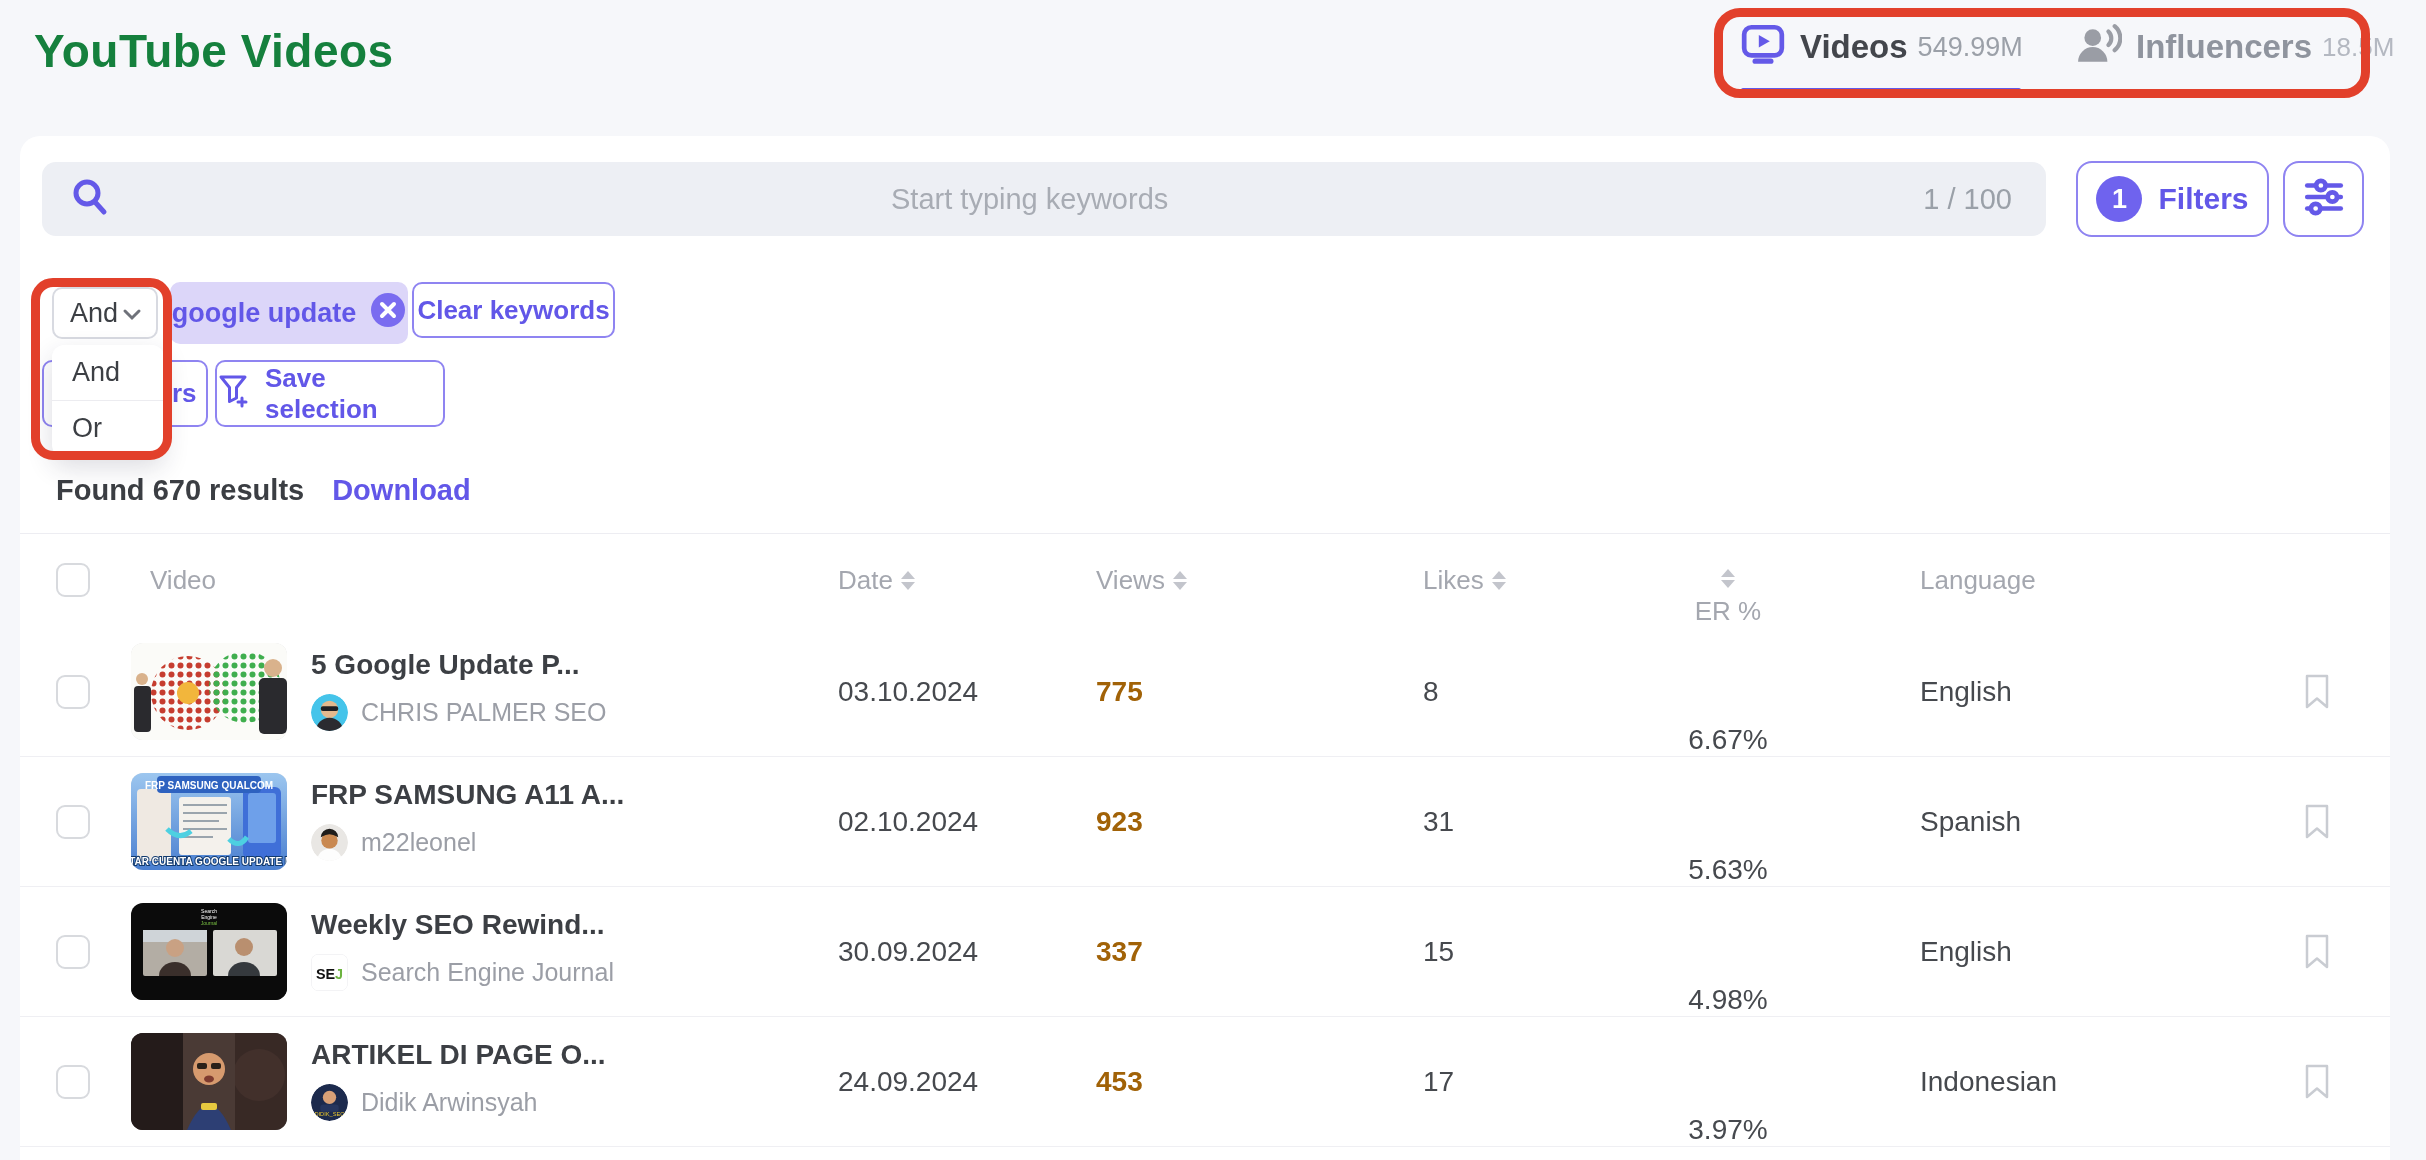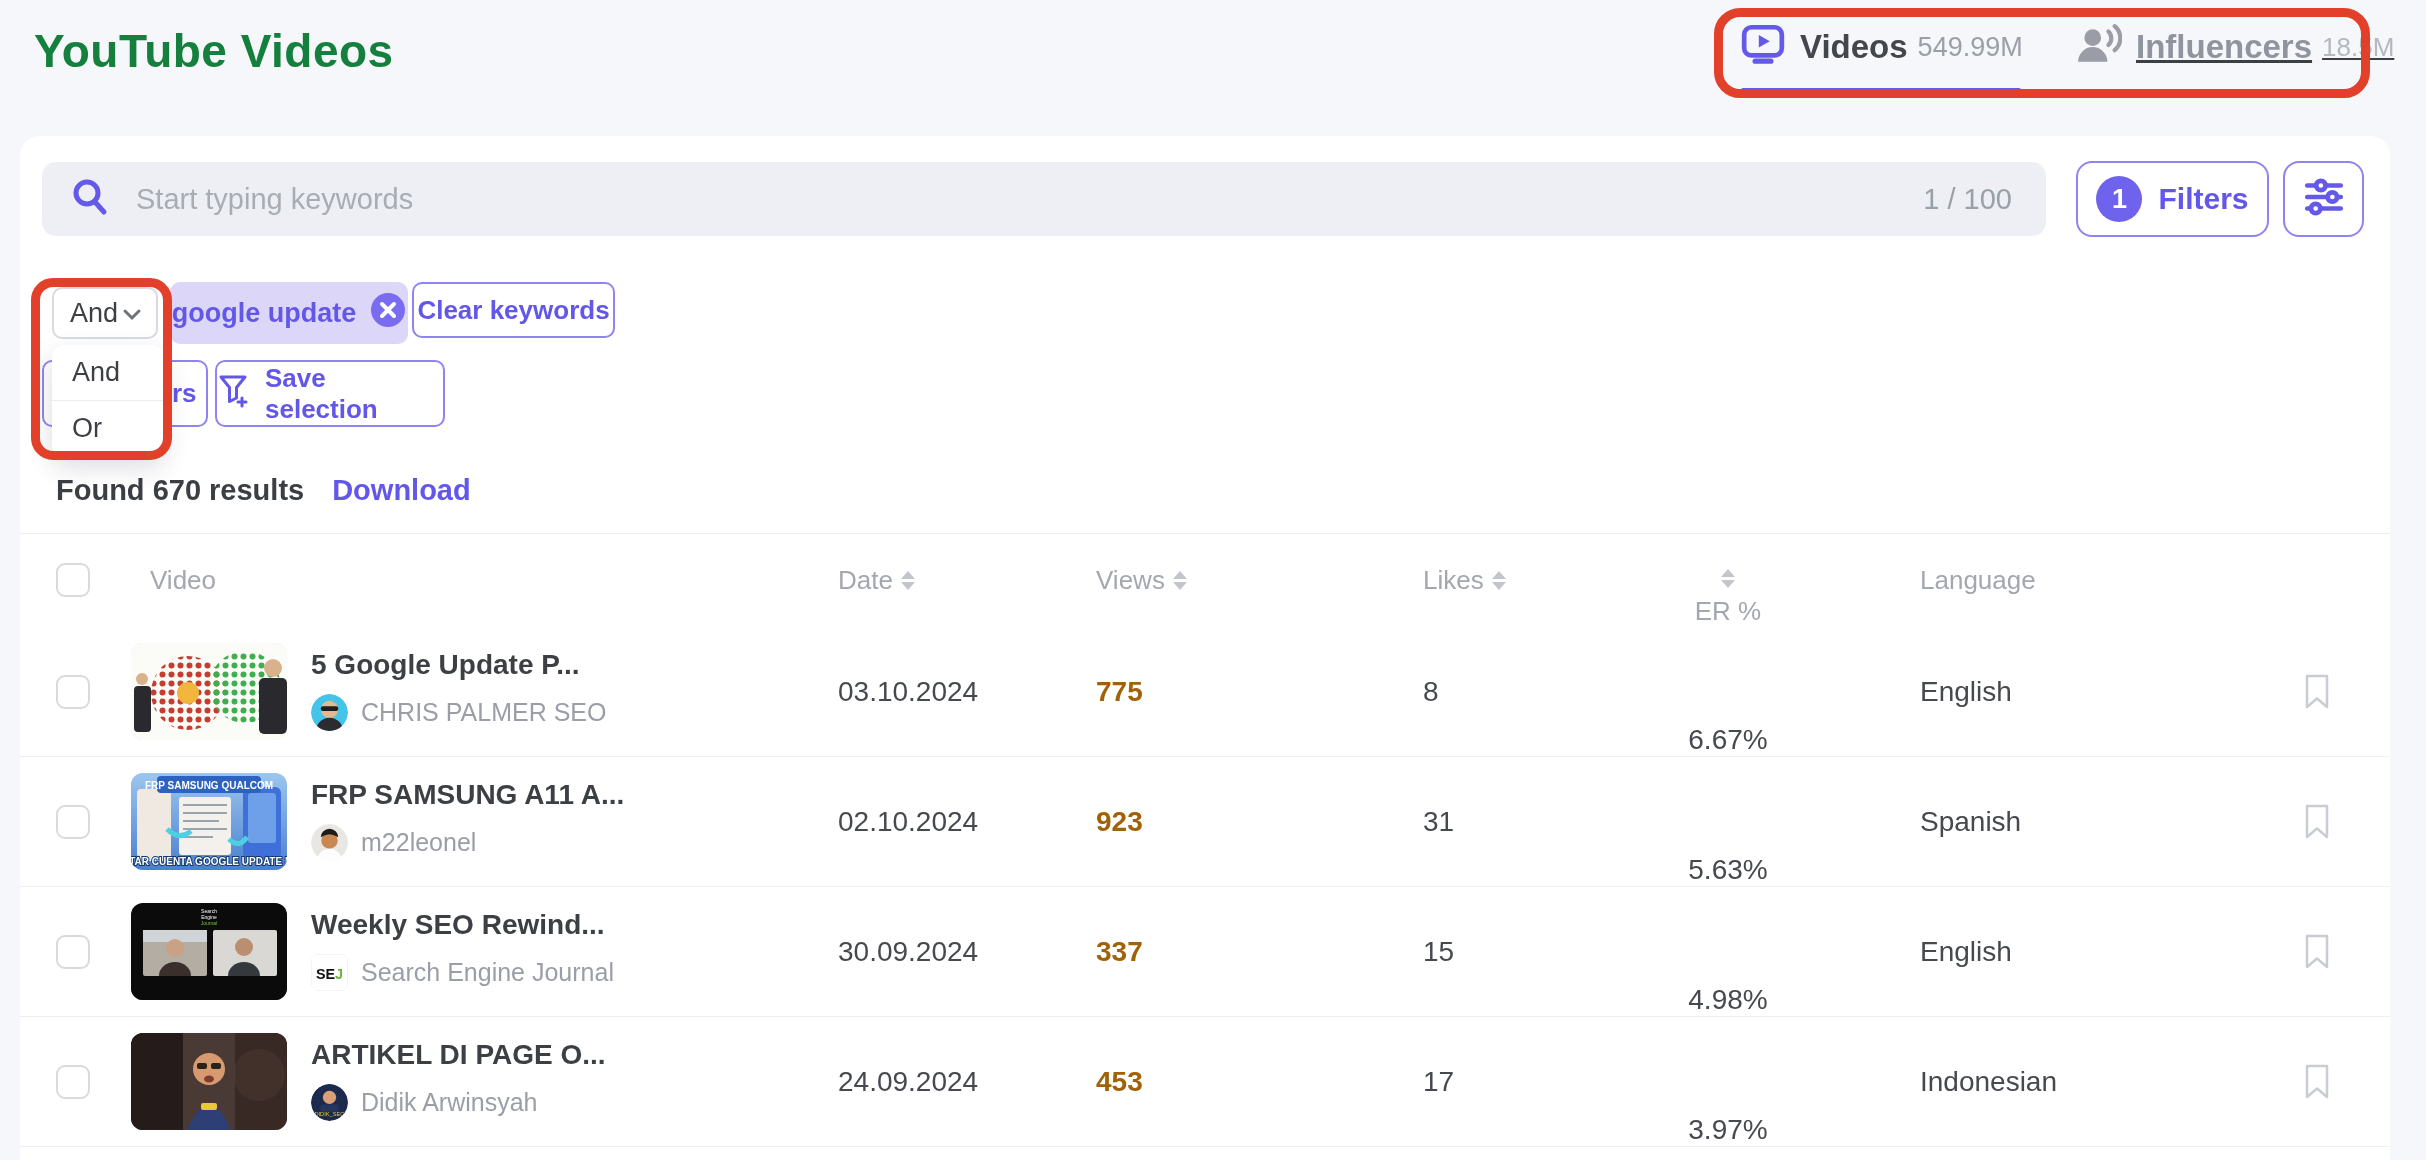--- a/index.html
+++ b/index.html
@@ -19,21 +19,21 @@
   .tab.inactive .lbl{color:#8f949e;font-weight:600;}
   .tab.inactive .cnt{color:#b4b8c1;font-size:26px;}
   .tab-underline{left:1741px;top:88px;width:280px;height:7px;background:var(--accent);border-radius:2px;}
   .annotation{border:9px solid var(--red);border-radius:26px;pointer-events:none;z-index:30;}
   
   .card{left:20px;top:136px;width:2370px;height:1024px;background:#fff;border-radius:20px 20px 0 0;}
   
   .searchbar{left:22px;top:26px;width:2004px;height:74px;background:#edeff4;border-radius:14px;
              display:flex;align-items:center;padding:0 34px 0 28px;}
   .searchbar input{flex:1;margin-left:26px;border:none;outline:none;background:transparent;
-                   font-size:29px;color:var(--ink);font-family:inherit;}
+                   font-size:29px;color:var(--ink);font-family:inherit;text-align:center;}
   .searchbar input::placeholder{color:#a8acb4;}
   .counter{font-size:29px;color:#9aa0a8;white-space:nowrap;}
   .btn{background:#fff;border:2.5px solid var(--purple-border);border-radius:16px;display:flex;
        align-items:center;justify-content:center;cursor:pointer;color:var(--accent-text);}
   .filters-btn{left:2056px;top:25px;width:193px;height:76px;gap:16px;font-size:30px;font-weight:700;}
   .badge{width:46px;height:46px;border-radius:50%;background:#6f63ee;color:#fff;font-size:27px;
          font-weight:600;display:flex;align-items:center;justify-content:center;}
   .sliders-btn{left:2263px;top:25px;width:81px;height:76px;}
   
   .op-select{left:32px;top:151px;width:106px;height:52px;background:#fff;border:2px solid #d8dae1;
@@ -85,21 +85,21 @@
   <span>
     <svg width="46" height="46" viewBox="0 0 44 44" fill="none">
       <rect x="4" y="5" width="36" height="27" rx="7" stroke="#6459e8" stroke-width="4.5"></rect>
       <path d="M18 12.5 L28.5 18.5 L18 24.5 Z" fill="#6459e8"></path>
       <path d="M14.5 37.5 h15" stroke="#6459e8" stroke-width="5" stroke-linecap="round"></path>
     </svg>
   </span>
   <span class="lbl">Videos</span>
   <span class="cnt">549.99M</span>
 </div>
-<div class="abs tab inactive" style="left:2076px;top:22px;text-decoration:underline;">
+<div class="abs tab inactive" style="left:2076px;top:22px;">
   <span>
     <svg width="46" height="46" viewBox="0 0 44 44" fill="none">
       <circle cx="16" cy="15" r="8" fill="#9a9da5"></circle>
       <path d="M2 38 a14 14 0 0 1 28 0 Z" fill="#9a9da5"></path>
       <path d="M31 9 a9 9 0 0 1 0 13" stroke="#9a9da5" stroke-width="4" stroke-linecap="round"></path>
       <path d="M37 4 a15 15 0 0 1 0 23" stroke="#9a9da5" stroke-width="4" stroke-linecap="round"></path>
     </svg>
   </span>
   <span class="lbl">Influencers</span>
   <span class="cnt">18.5M</span>

